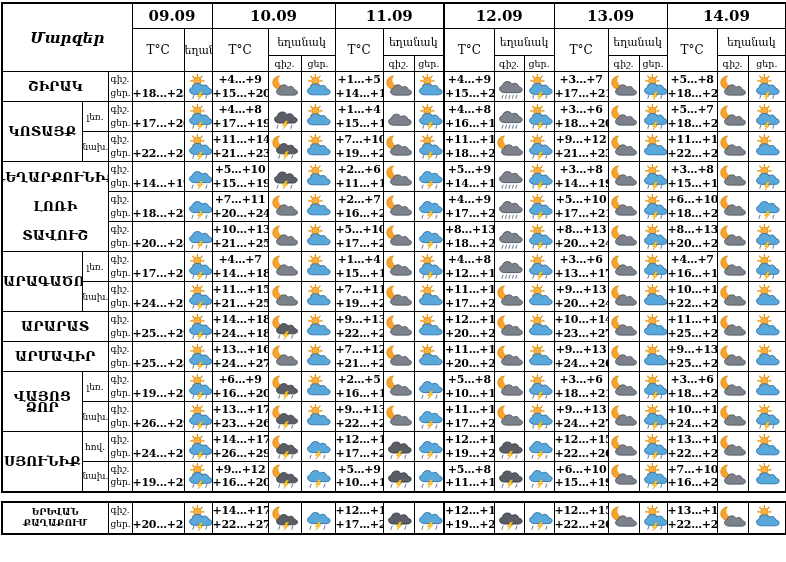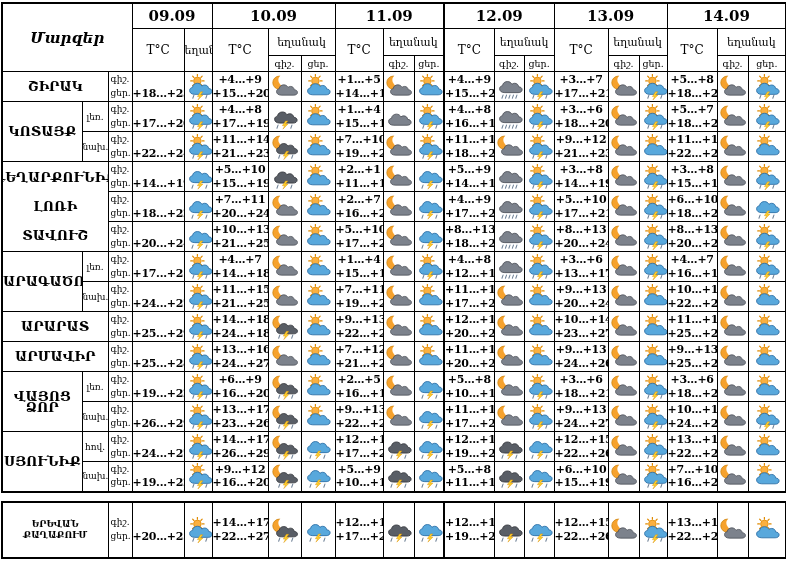--- a/index.html
+++ b/index.html
@@ -19,21 +19,21 @@
   
   tr.body{height:30px;}
   td.region{font-size:13px;font-weight:bold;line-height:11px;}
   td.region .rname{height:29px;display:flex;align-items:center;justify-content:center;}
   td.sub{font-size:9px;}
   td.nd div{font-size:9px;line-height:13.5px;text-align:left;padding-left:2px;}
   td.temp div{font-size:11px;font-weight:bold;line-height:13.5px;letter-spacing:-0.3px;white-space:nowrap;}
   td.icon svg{display:block;margin:0 auto;}
   .gap{height:8px;}
   table.fc td.yerevan{font-size:9px;font-weight:bold;}
-  tr.footer{height:56px;}
+  tr.footer{height:32px;}
 </style>
 </head>
 <body>
 
 <div class="page">
 
   <table class="fc">
     <colgroup>
       <col style="width:80px">
         <col style="width:26px">
@@ -798,21 +798,21 @@
                   <line x1="18" y1="4" x2="19.5" y2="2.5"></line>
                   <line x1="10" y1="12" x2="8.5" y2="13.5"></line>
                   <line x1="18" y1="12" x2="19.5" y2="13.5"></line>
                 </g>
                 <circle cx="14" cy="8" r="4.4" fill="#fbb040" stroke="#e08a00" stroke-width="0.9"></circle>
               </g>
               <path d="M 10 23 C 6 23 4 21 4 18.6 C 4 16.4 5.6 15.2 7.4 15 C 7.6 11.8 10.4 10.2 13 10.2 C 15.6 10.2 17.4 11.6 18.2 13.4 C 19 12.6 20.2 12.2 21.4 12.2 C 24 12.2 25.8 14 25.9 16.2 C 28.4 16.4 30 17.8 30 19.6 C 30 21.8 28 23 25.4 23 Z" fill="#58a8dc" stroke="#2a6da5" stroke-width="1" stroke-linejoin="round" transform="translate(1,1)"></path>
             </svg>
           </td>
           <td class="temp">
-            <div>+2...+1</div>
+            <div>+2...+6</div>
             <div>+11...+15</div>
           </td>
           <td class="icon">
             <svg viewBox="0 0 34 30" width="30" height="26">
               <defs>
                 <mask id="mc37">
                   <rect width="34" height="30" fill="#fff"></rect>
                   <circle cx="16.5" cy="7" r="7.2" fill="#000"></circle>
                 </mask>
               </defs>

